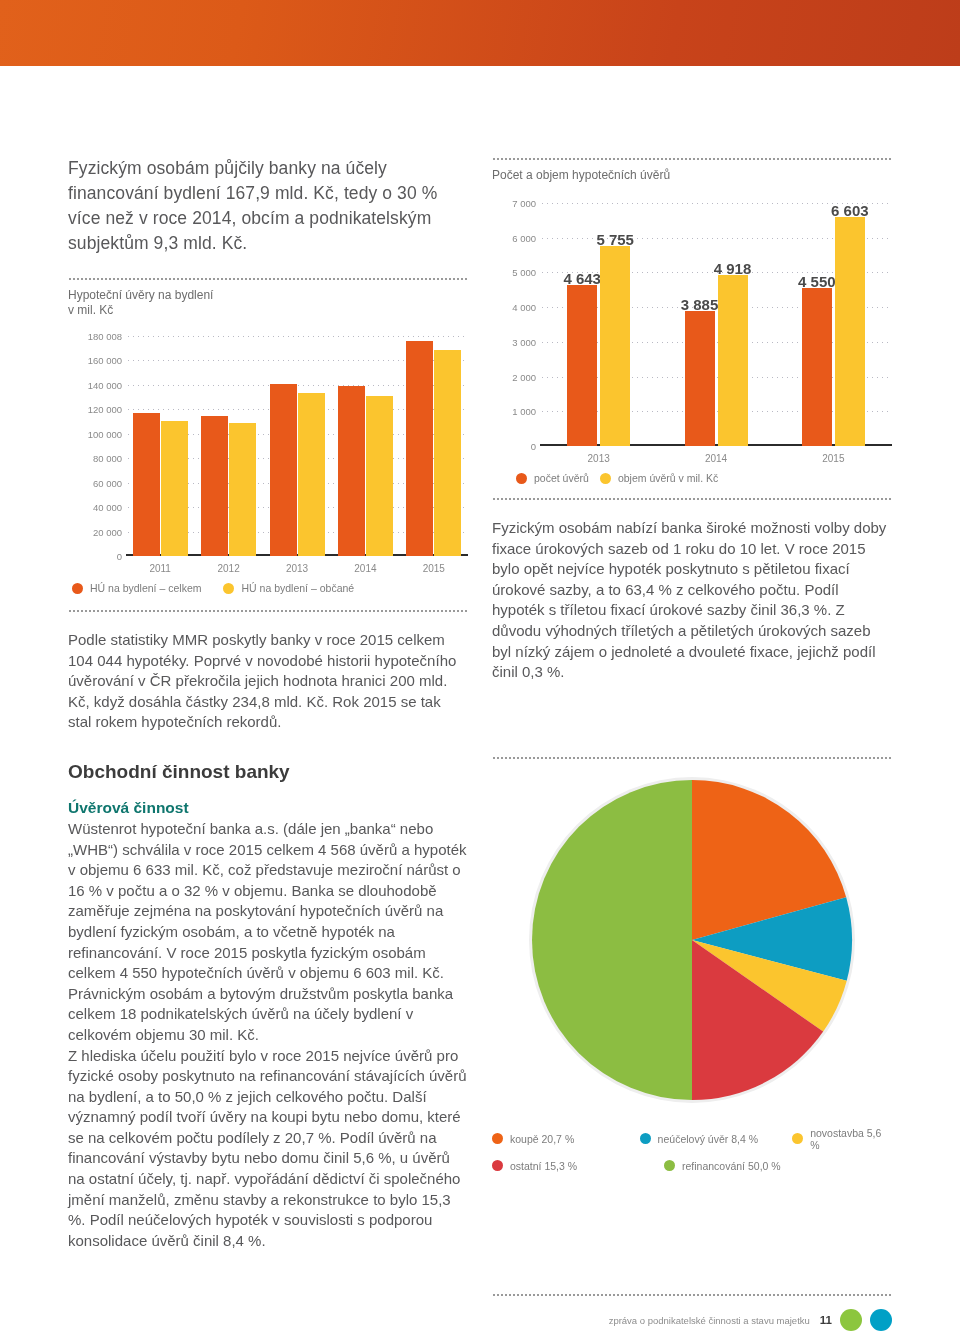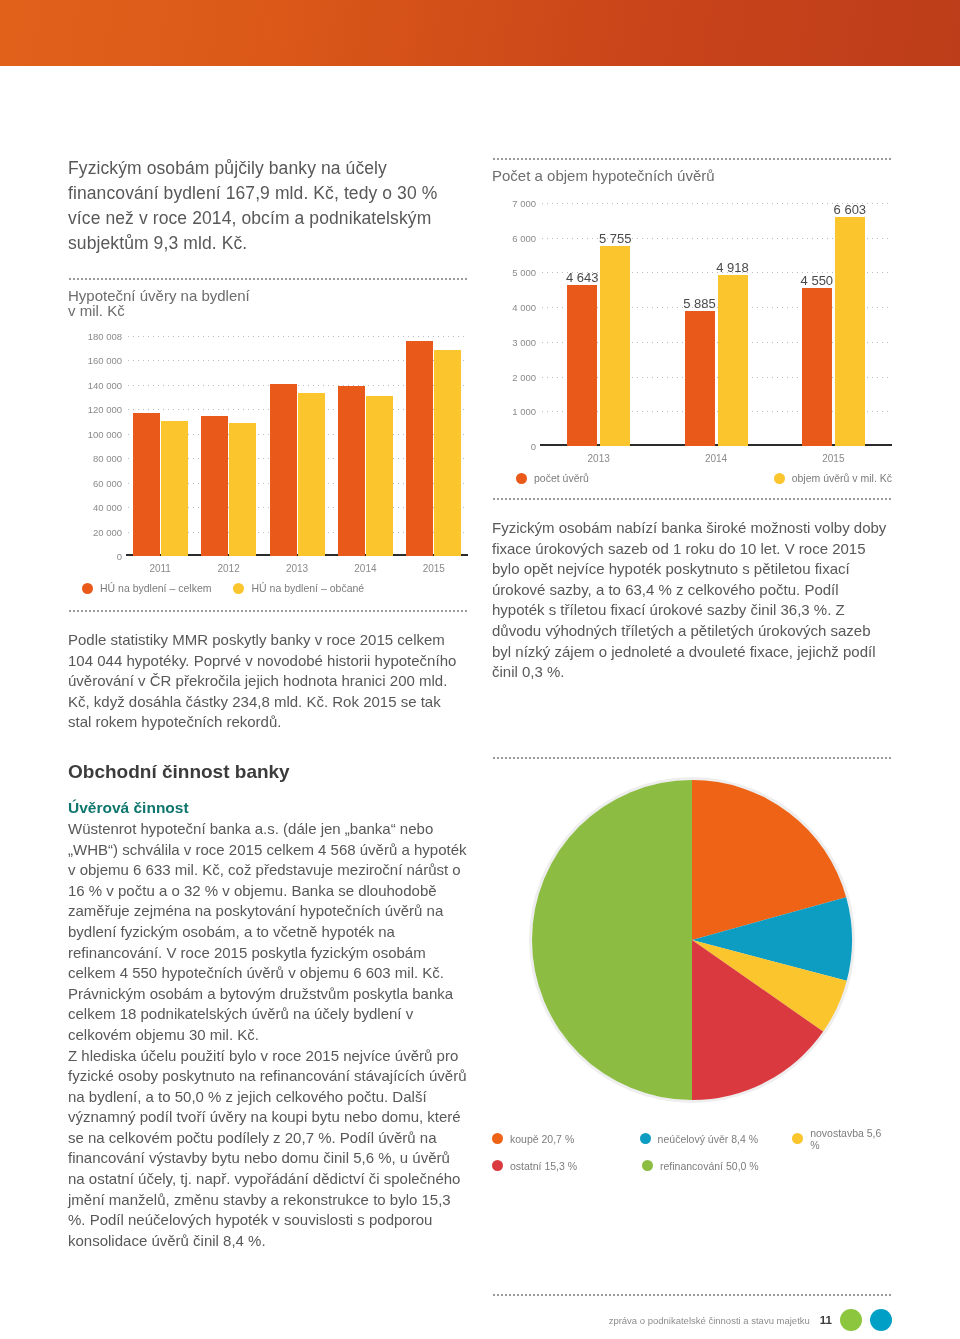--- a/index.html
+++ b/index.html
@@ -33,21 +33,21 @@
 
   
   .dotrule{
     height:2px; width:100%;
     background-image: radial-gradient(circle, #9a9a9a 0.9px, rgba(0,0,0,0) 1px);
     background-size: 4px 2px;
     background-repeat: repeat-x;
     background-position: 0 center;
   }
 
-  .chart-caption{ font-size:15px; color:#6d6d6d; line-height:15px; margin-top:8px; }
+  .chart-caption{ font-size:12px; color:#6d6d6d; line-height:15px; margin-top:8px; }
 
   
   .barchart{ position:relative; }
   .plot{ position:relative; }
   .gridline{
     position:absolute; left:0; right:0; height:1px;
     background-image: radial-gradient(circle, #b9b9c4 0.5px, rgba(0,0,0,0) 0.9px);
     background-size: 5px 1px; background-repeat: repeat-x;
   }
   .ytick{
@@ -56,21 +56,21 @@
   }
   .axisline{ position:absolute; left:0; right:0; bottom:0; height:2px; background:#2b2b2b; }
   .bar{ position:absolute; bottom:0; }
   .bar.c1{ background:#e8591a; }
   .bar.c2{ background:#fbc52e; }
   .xtick{
     position:absolute; top:100%; margin-top:7px; font-size:10px; color:#8a8a8a;
     transform:translateX(-50%); white-space:nowrap;
   }
   .dlabel{
-    position:absolute; font-size:13px; font-weight:normal; color:#4a4a4a;
+    position:absolute; font-size:15px; font-weight:bold; color:#4a4a4a;
     transform:translateX(-50%); white-space:nowrap;
   }
 
   
   .legend{ display:flex; align-items:center; gap:10px; font-size:10.5px; color:#7c7c7c; }
   .legend .it{ display:flex; align-items:center; gap:7px; }
   .dot{ width:11px; height:11px; border-radius:50%; display:inline-block; flex:none; }
 
   
   .body-copy{ font-size:15px; line-height:20.6px; color:#58585a; }
@@ -144,21 +144,21 @@
           <div class="bar c2" style="left: 171.5px; width: 27px; height: 162.556px;"></div>
           <div class="xtick" style="left: 171px;">2013</div>
           <div class="bar c1" style="left: 211.9px; width: 27px; height: 169.889px;"></div>
           <div class="bar c2" style="left: 239.9px; width: 27px; height: 160.111px;"></div>
           <div class="xtick" style="left: 239.4px;">2014</div>
           <div class="bar c1" style="left: 280.3px; width: 27px; height: 215.111px;"></div>
           <div class="bar c2" style="left: 308.3px; width: 27px; height: 205.944px;"></div>
           <div class="xtick" style="left: 307.8px;">2015</div>
         </div>
       <div style="height:26px"></div>
-      <div class="legend" style="margin-left:14px; gap:22px;">
+      <div class="legend" style="margin-left:4px; gap:22px;">
         <span class="it">
           <span class="dot" style="background:#e8591a"></span>
           <span>HÚ na bydlení – celkem</span>
         </span>
         <span class="it">
           <span class="dot" style="background:#fbc52e"></span>
           <span>HÚ na bydlení – občané</span>
         </span>
       </div>
     </div>
@@ -207,32 +207,32 @@
           <div class="ytick" style="top: 34.7143px;">6 000</div>
           <div class="gridline" style="top: 0px;"></div>
           <div class="ytick" style="top: 0px;">7 000</div>
           <div class="axisline"></div>
           <div class="bar c1" style="left: 27.1667px; width: 30px; height: 161.178px;"></div>
           <div class="dlabel" style="left: 42.1667px; top: 66.8216px;">4 643</div>
           <div class="bar c2" style="left: 60.1667px; width: 30px; height: 199.781px;"></div>
           <div class="dlabel" style="left: 75.1667px; top: 28.2193px;">5 755</div>
           <div class="xtick" style="left: 58.6667px;">2013</div>
           <div class="bar c1" style="left: 144.5px; width: 30px; height: 134.865px;"></div>
-          <div class="dlabel" style="left: 159.5px; top: 93.135px;">5 885</div>
+          <div class="dlabel" style="left: 159.5px; top: 93.135px;">3 885</div>
           <div class="bar c2" style="left: 177.5px; width: 30px; height: 170.725px;"></div>
           <div class="dlabel" style="left: 192.5px; top: 57.2751px;">4 918</div>
           <div class="xtick" style="left: 176px;">2014</div>
           <div class="bar c1" style="left: 261.833px; width: 30px; height: 157.95px;"></div>
           <div class="dlabel" style="left: 276.833px; top: 70.05px;">4 550</div>
           <div class="bar c2" style="left: 294.833px; width: 30px; height: 229.218px;"></div>
           <div class="dlabel" style="left: 309.833px; top: -1.21843px;">6 603</div>
           <div class="xtick" style="left: 293.333px;">2015</div>
         </div>
       <div style="height:26px"></div>
-      <div class="legend" style="margin-left:24px; gap:26px;justify-content:space-between;">
+      <div class="legend" style="margin-left:24px; gap:11px;">
         <span class="it">
           <span class="dot" style="background:#e8591a"></span>
           <span>počet úvěrů</span>
         </span>
         <span class="it">
           <span class="dot" style="background:#fbc52e"></span>
           <span>objem úvěrů v mil. Kč</span>
         </span>
       </div>
     </div>
@@ -268,21 +268,21 @@
         <span class="it" style="width:155px">
           <span class="dot" style="background:#0d9dc2"></span>
           <span>neúčelový úvěr 8,4 %</span>
         </span>
         <span class="it">
           <span class="dot" style="background:#fbc52e"></span>
           <span>novostavba 5,6 %</span>
         </span>
       </div>
       <div class="row">
-        <span class="it" style="width:150px">
+        <span class="it" style="width:172px">
           <span class="dot" style="background:#da3a3f"></span>
           <span>ostatní 15,3 %</span>
         </span>
         <span class="it">
           <span class="dot" style="background:#8cbd42"></span>
           <span>refinancování 50,0 %</span>
         </span>
       </div>
     </div>
   </div>

